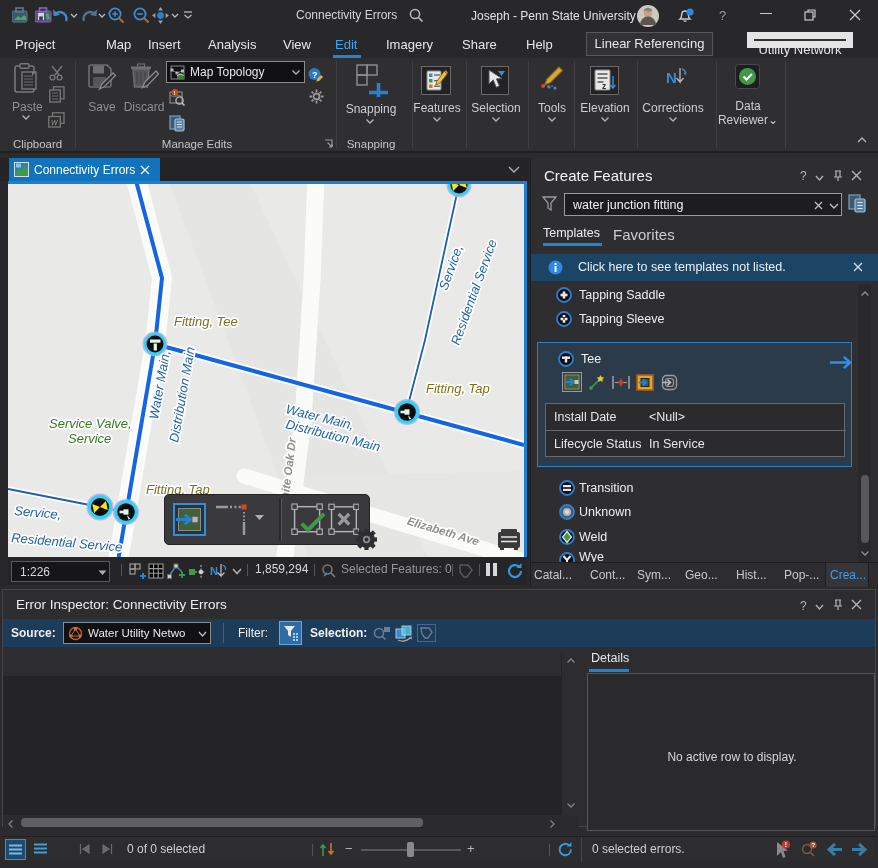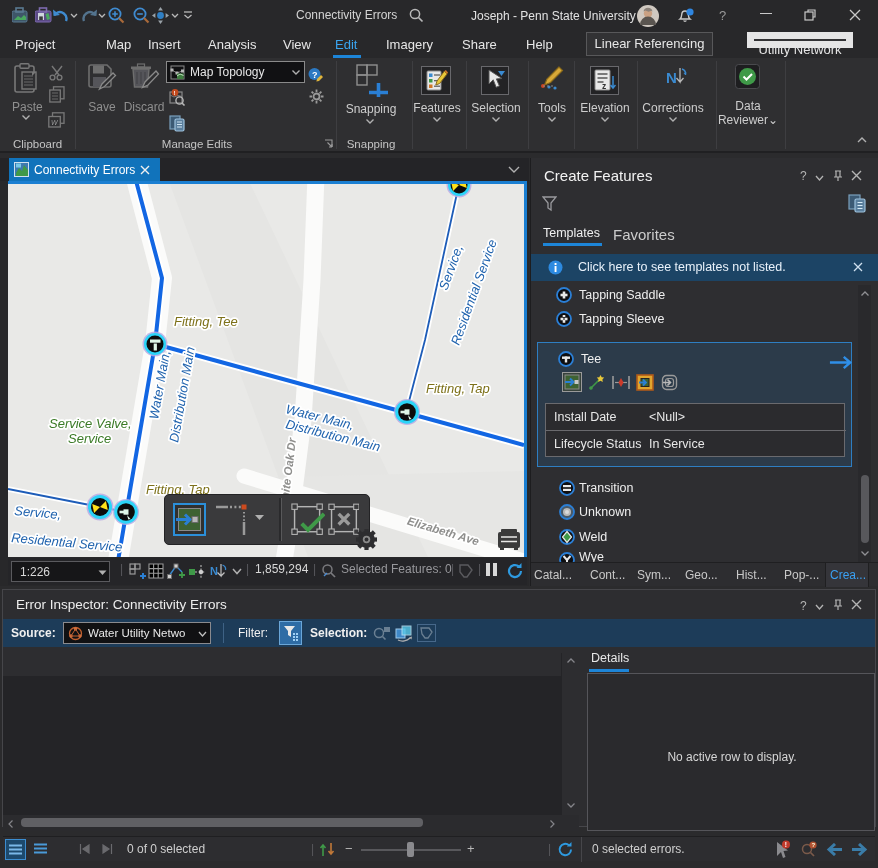--- a/index.html
+++ b/index.html
@@ -571,20 +571,29 @@
     <svg class="ico" style="left:302px;top:12px" width="10" height="12" viewBox="0 0 10 12">
         <path d="M2 1 h6 M3 1 v6 h4 v-6 M1 7 h8 M5 7 v4" stroke="#b4b4b4" stroke-width="1.2" fill="none"></path>
       </svg>
     <svg class="ico" style="left:320px;top:12px" width="11" height="11" viewBox="0 0 11 11">
         <path d="M1 1 l9 9 M10 1 l-9 9" stroke="#b4b4b4" stroke-width="1.4"></path>
       </svg>
 
     <svg class="ico" style="left:11px;top:38px" width="15" height="16" viewBox="0 0 15 16">
       <path d="M1 1 h13 l-5 6 v7 l-3-2 v-5z" fill="none" stroke="#9a9a9e" stroke-width="1.3"></path>
     </svg>
+    <div class="abs" style="left:33px;top:35px;width:278px;height:23px;background:#1d1d1f;border:1px solid #9a9a9e;">
+      <div class="abs" style="left:8px;top:4px;font-size:12.5px;color:#f0f0f0;">water junction fitting</div>
+      <svg class="ico" style="left:249px;top:7px" width="9" height="9" viewBox="0 0 9 9">
+          <path d="M1 1 l7 7 M8 1 l-7 7" stroke="#c0c0c0" stroke-width="1.3"></path>
+        </svg>
+      <svg class="ico" style="left:264px;top:9px" width="10" height="6" viewBox="0 0 10 6">
+          <path d="M1 1 l4 4 4-4" stroke="#c0c0c0" stroke-width="1.4" fill="none"></path>
+        </svg>
+    </div>
     <svg class="ico" style="left:317px;top:36px" width="19" height="20" viewBox="0 0 19 20">
       <rect x="1" y="1" width="11" height="14" fill="#3c5a74" stroke="#7aa0bd" stroke-width="1.2"></rect>
       <rect x="7" y="5" width="10" height="13" rx="1.5" fill="#5b7f9d" stroke="#9ec2dd" stroke-width="1.2"></rect>
       <path d="M9.5 8.5 h5 M9.5 11.5 h5 M9.5 14.5 h5" stroke="#d8ecf8" stroke-width="1"></path>
     </svg>
 
     <div class="abs" style="left:12px;top:68px;font-size:12.5px;color:#f0f0f0;">Templates</div>
     <div class="abs" style="left:12px;top:85px;width:59px;height:2.5px;background:#1d85d8;"></div>
     <div class="abs" style="left:82px;top:68px;font-size:15px;color:#cccccc;">Favorites</div>
 

